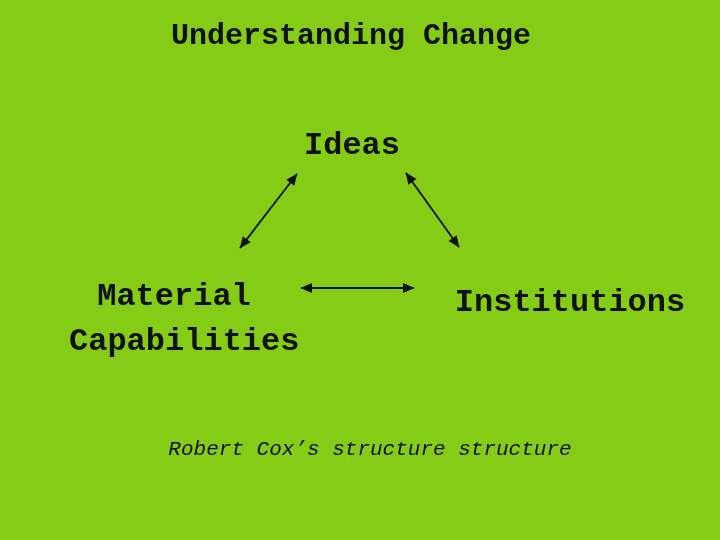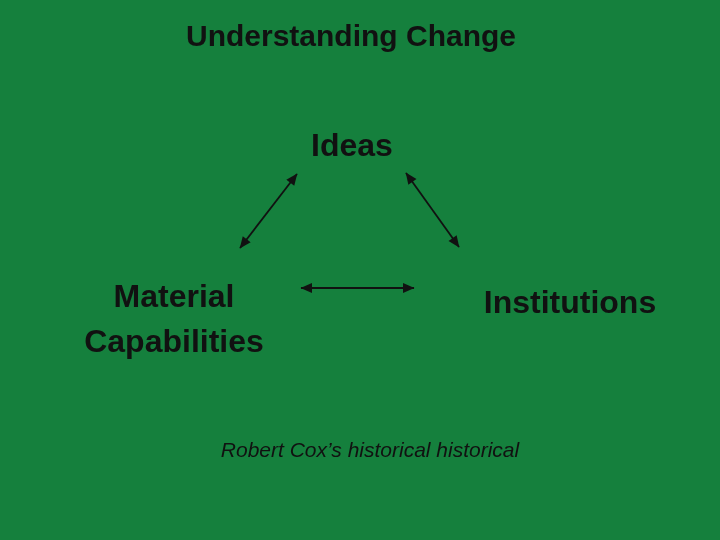--- a/index.html
+++ b/index.html
@@ -4,22 +4,22 @@
 <style>
   html, body {
     margin: 0;
     padding: 0;
     background: #ffffff;
   }
   .slide {
     position: relative;
     width: 720px;
     height: 540px;
-    background: #15803d;
-    font-family: Liberation Sans, sans-serif;
+    background: #84cc16;
+    font-family: Liberation Mono, monospace;
     color: #111111;
     overflow: hidden;
   }
   .slide-title {
     position: absolute;
     top: 19px;
     left: 0;
     width: 702px;
     margin: 0;
     text-align: center;
@@ -87,15 +87,15 @@
     <line x1="406" y1="173" x2="459" y2="247" stroke="#111111" stroke-width="1.8" marker-start="url(#ah)" marker-end="url(#ah)"></line>
     <line x1="301" y1="288" x2="414" y2="288" stroke="#111111" stroke-width="1.8" marker-start="url(#ah)" marker-end="url(#ah)"></line>
   </svg>
 
   <div class="node node-material">Material Capabilities</div>
 
   <div class="node node-ideas">Ideas</div>
 
   <div class="node node-institutions">Institutions</div>
 
-  <p class="caption">Robert Cox’s historical historical</p>
+  <p class="caption">Robert Cox’s structure structure</p>
 
 </div>
 
 </body></html>

